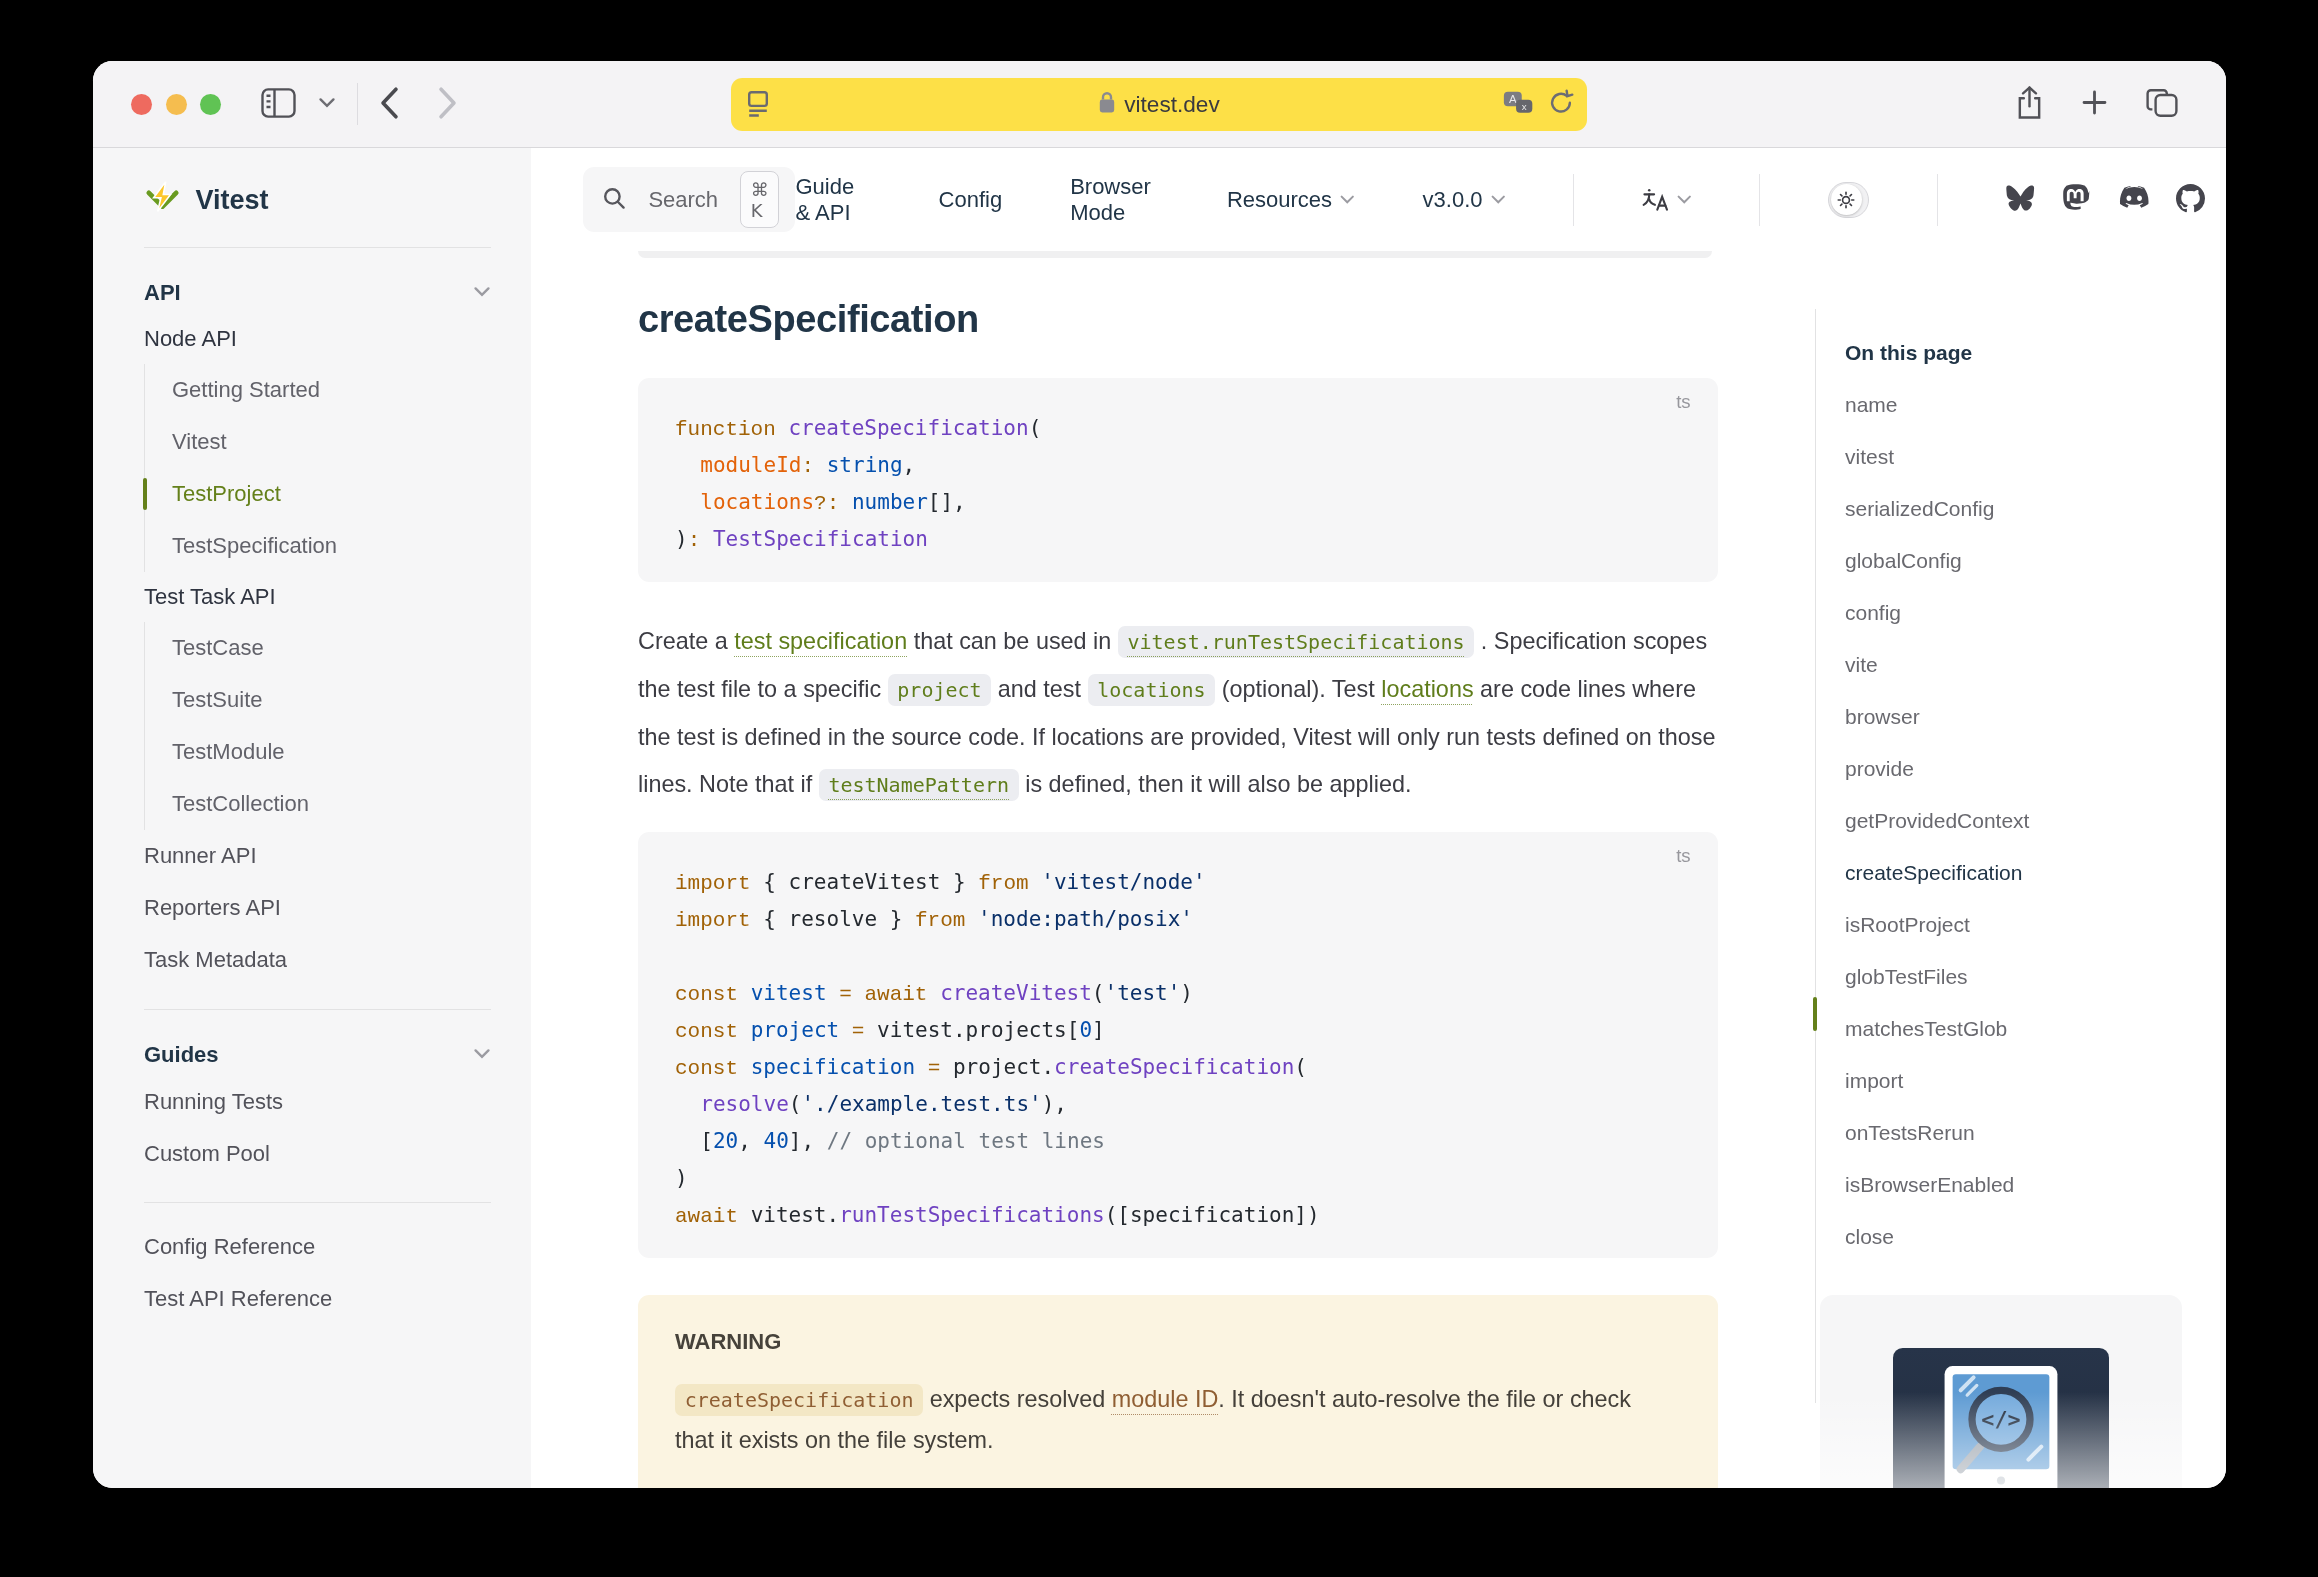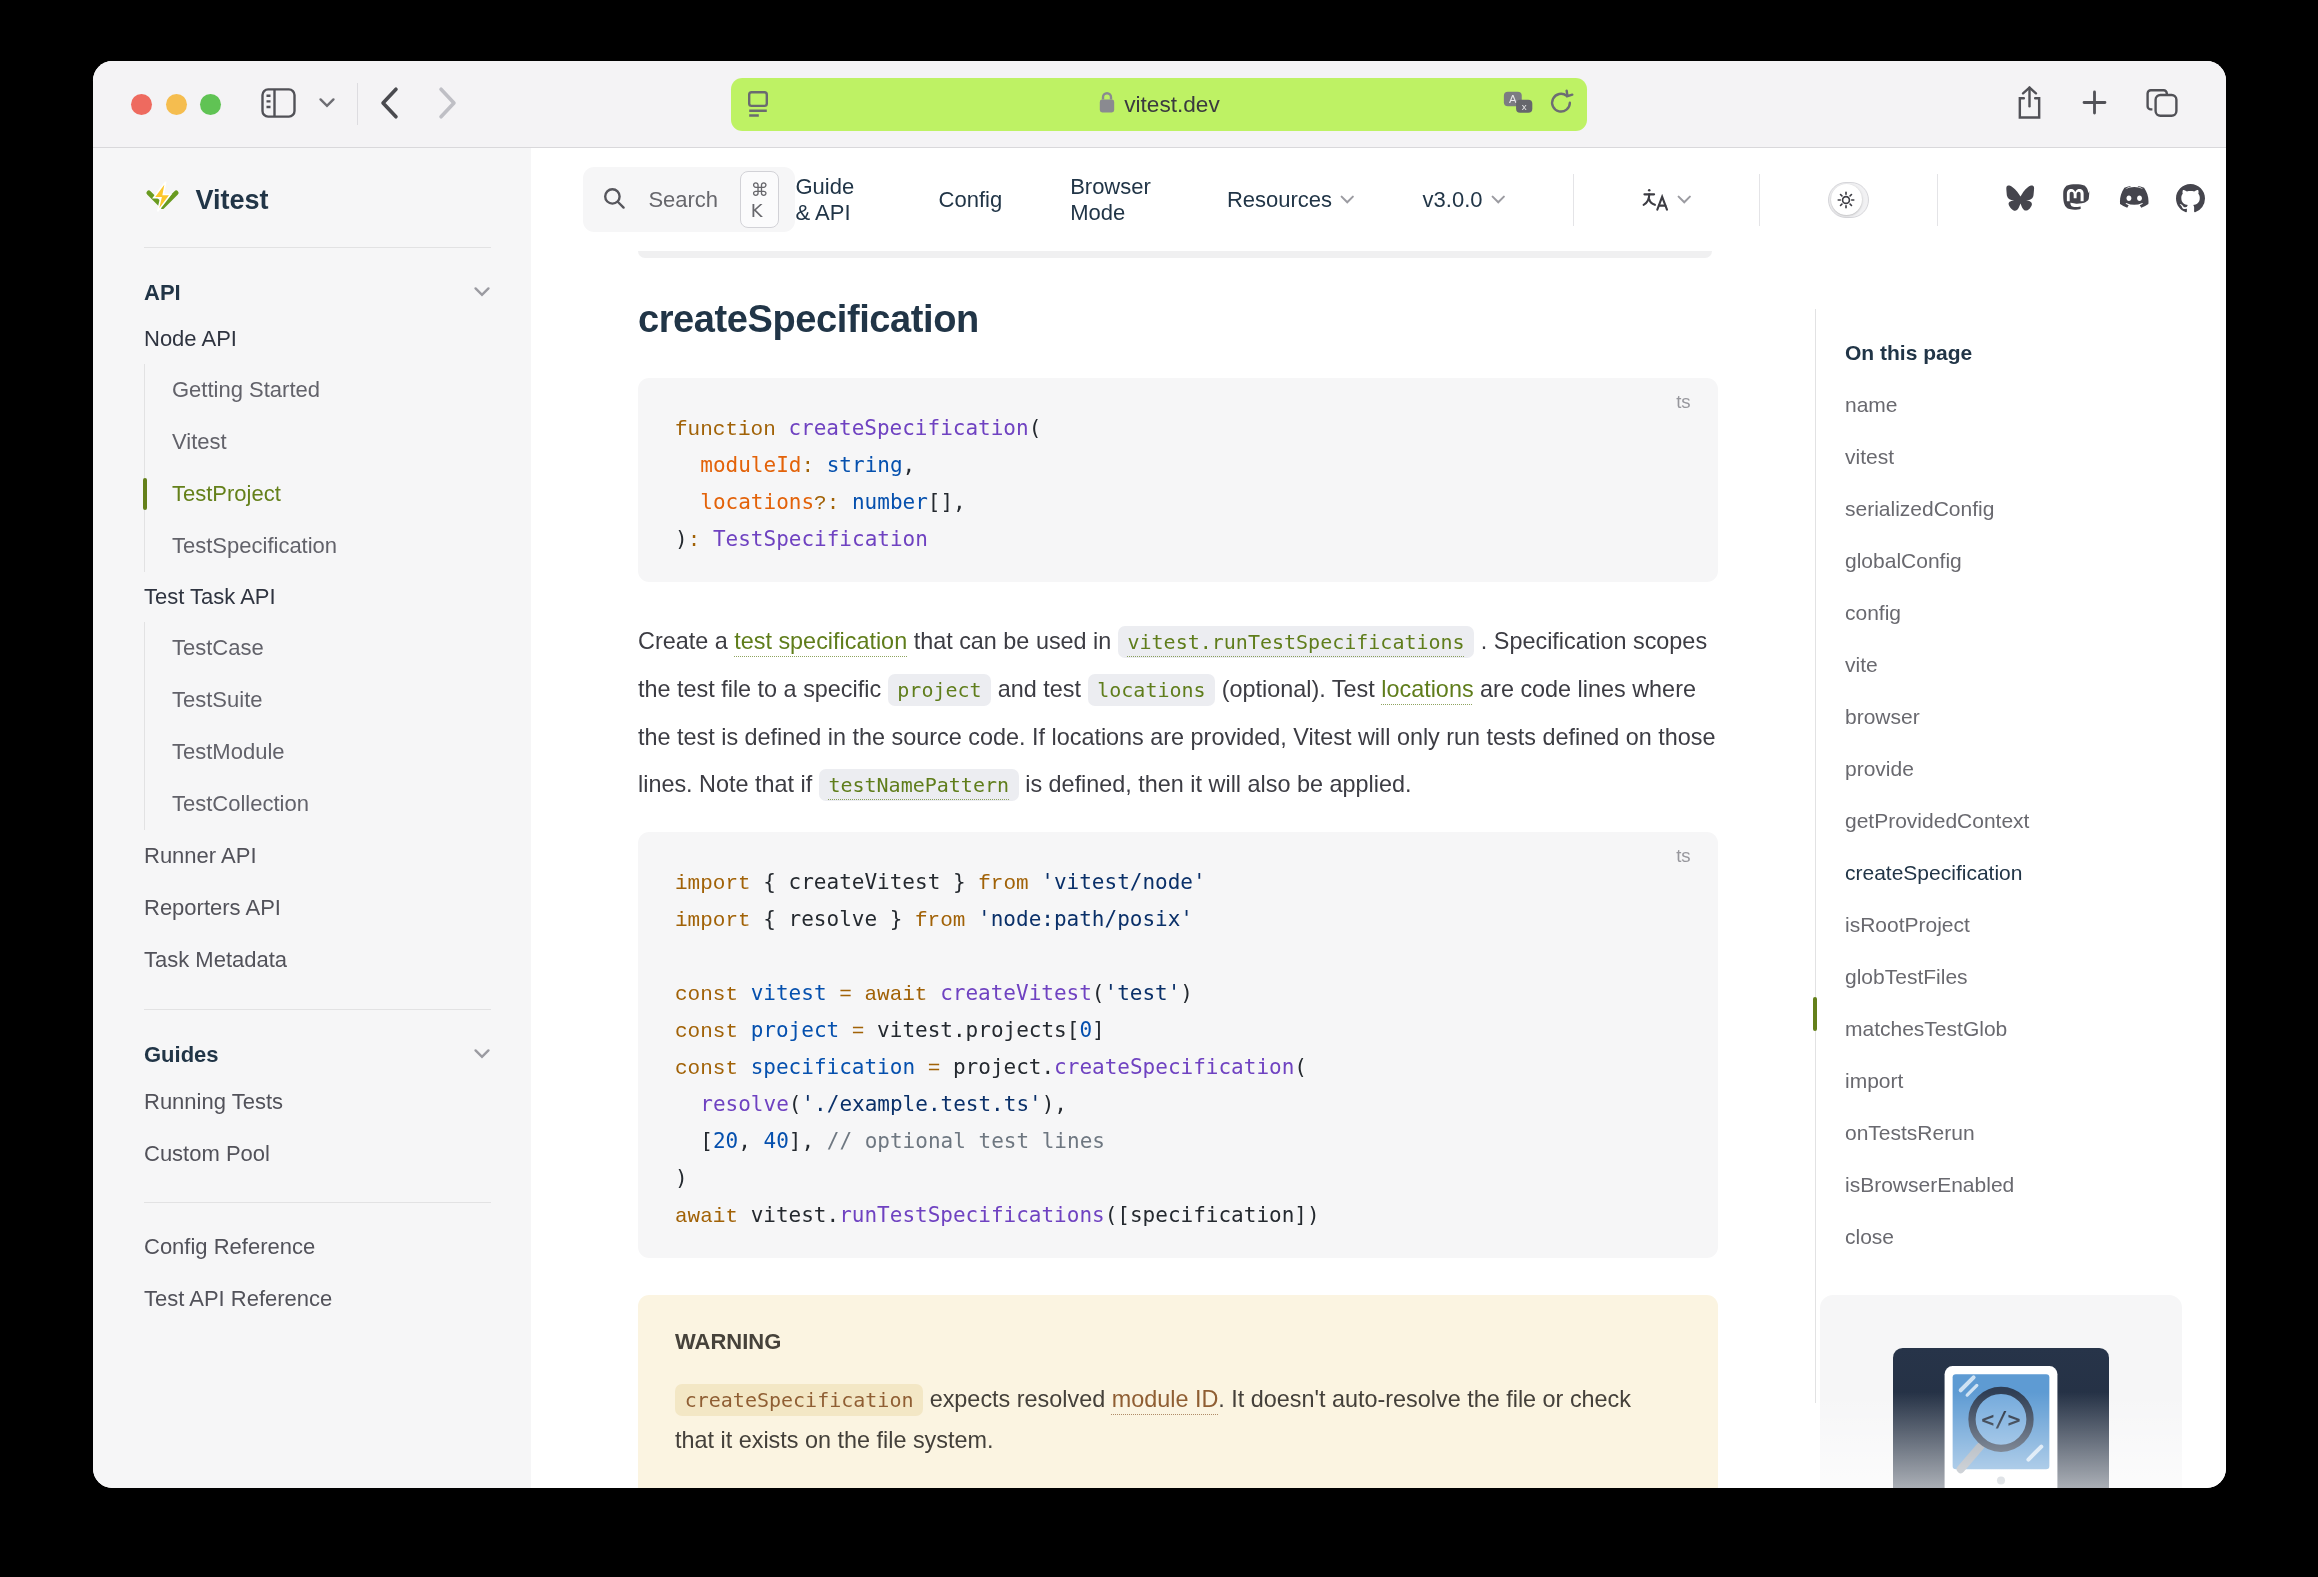--- a/index.html
+++ b/index.html
@@ -8,21 +8,21 @@
             border-radius:19.4px; overflow:hidden; box-shadow:0 32px 81px rgba(0,0,0,.6); }
 
   
   .chrome { position:relative; height:87px; background:#f4f3f5; border-bottom:0.8px solid #d9d8db;
             display:flex; align-items:center; }
   .lights { display:flex; gap:13.7px; margin-left:38px; }
   .light { width:21px; height:21px; border-radius:50%; }
   .light.red{ background:#ee6a5f; } .light.yellow{ background:#f5bd4f; } .light.green{ background:#60c354; }
   .chrome-btns { display:flex; align-items:center; margin-left:39px; gap:21px; color:#515157; }
   .chrome-sep { width:0.8px; height:42px; background:#dddce0; }
-  .urlfield { position:absolute; left:638px; top:17px; width:856px; height:53px; background:#bef264;
+  .urlfield { position:absolute; left:638px; top:17px; width:856px; height:53px; background:#fde047;
               border-radius:11.3px; display:flex; align-items:center; padding:0 14.5px; }
   .url-center { position:absolute; left:0; right:0; display:flex; justify-content:center; align-items:center;
                 gap:8px; color:#3a3a3f; font-size:22.6px; }
   .url-right { position:absolute; right:13px; display:flex; gap:14.5px; align-items:center; color:#6d6d73; }
   .chrome-right { position:absolute; right:47px; display:flex; gap:36px; align-items:center; color:#515157; }
 
   
   .page { display:flex; height:1340px; }
   .sidebar { width:438px; flex-shrink:0; background:#f6f6f7; padding:32px 40px 0 51px; }
   .logo-row { display:flex; align-items:center; gap:14.5px; }

